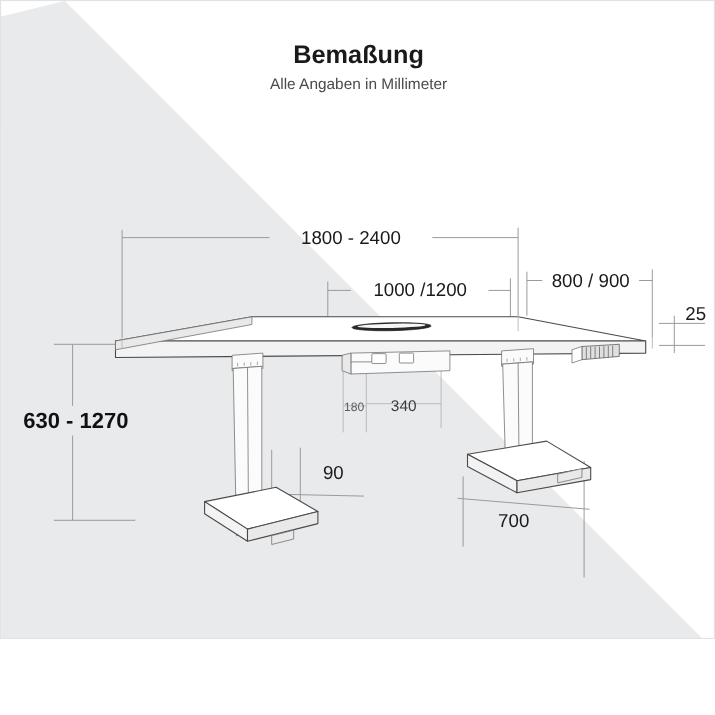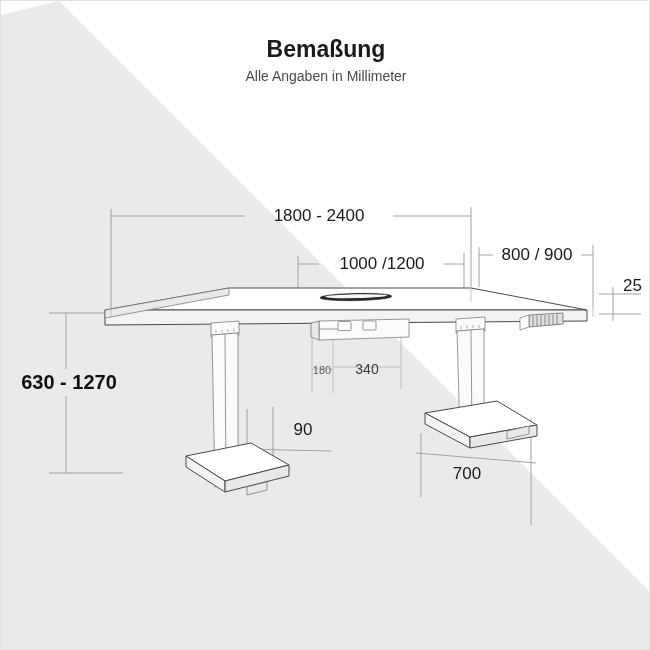--- a/index.html
+++ b/index.html
@@ -3,21 +3,21 @@
 <meta charset="utf-8">
 <style>
   html, body {
     margin: 0;
     padding: 0;
     background: #ffffff;
   }
   #page {
     position: relative;
     width: 650px;
-    height: 650px;
+    height: 581px;
     background: #ffffff;
     font-family: "Liberation Sans", sans-serif;
     overflow: hidden;
     box-sizing: border-box;
     border: 1px solid #e2e2e2;
   }
   #page-svg {
     position: absolute;
     left: 0;
     top: 0;

